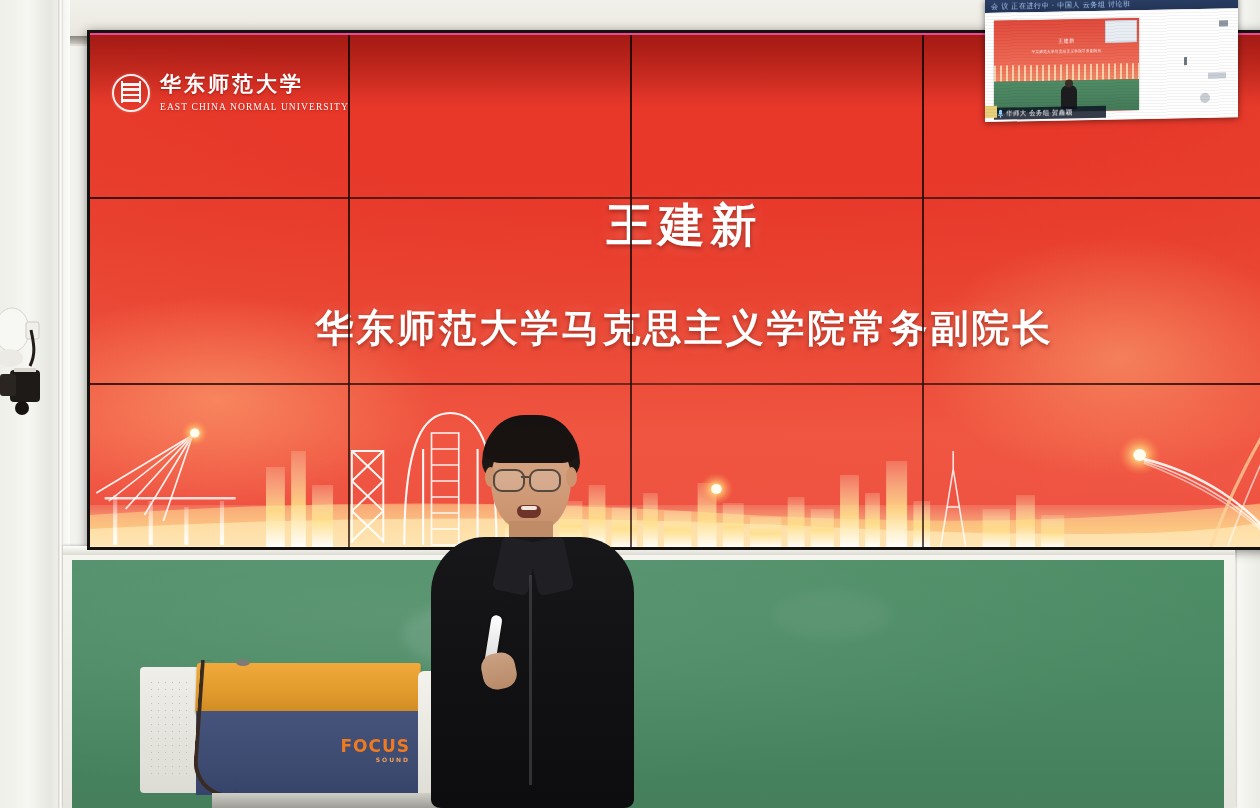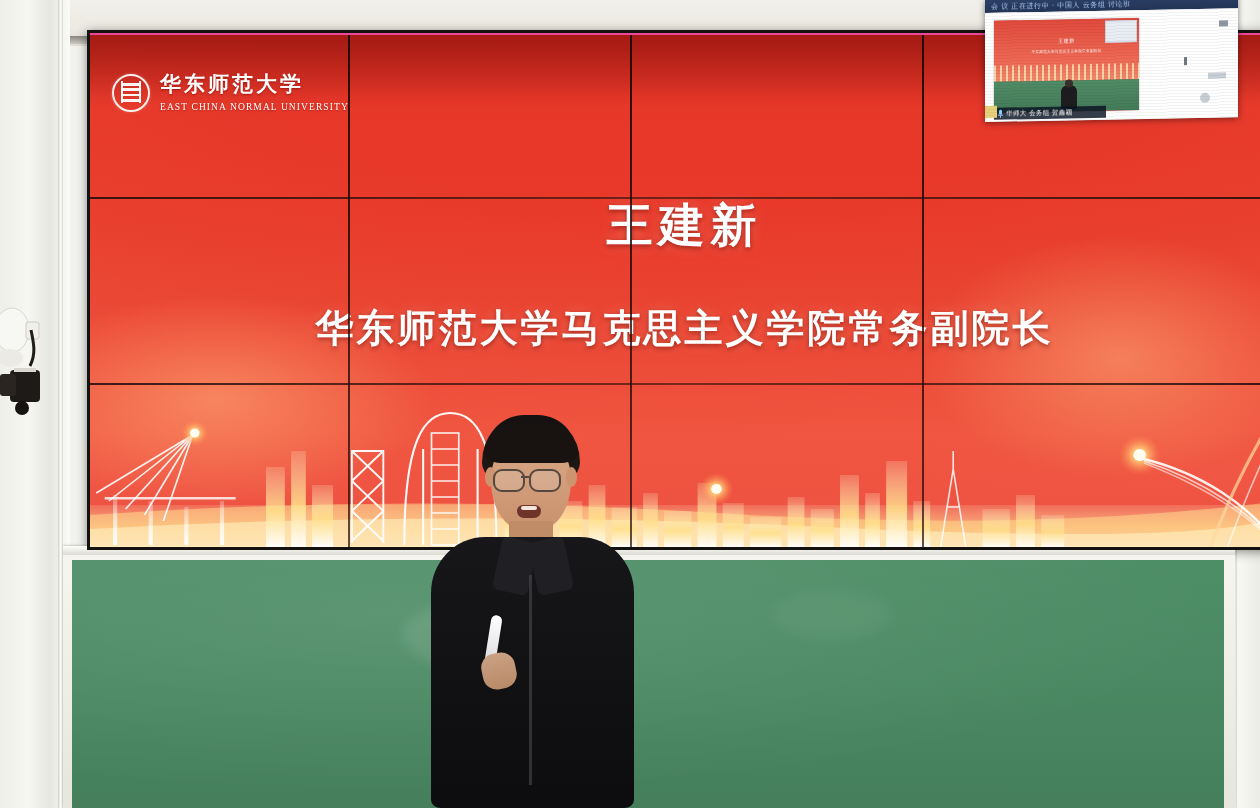--- a/index.html
+++ b/index.html
@@ -548,14 +548,38 @@
     <div class="p-mouth"></div>
     <div class="p-neck"></div>
     <div class="p-body"></div>
     <div class="p-collar-l"></div>
     <div class="p-collar-r"></div>
     <div class="p-placket"></div>
     <div class="p-mic"></div>
     <div class="p-hand"></div>
   </div>
 
+  <div id="podium">
+    <div class="pod-wing-l">
+      <div class="pod-vents" style="left:8px;top:12px;width:44px;height:100px;"></div>
+    </div>
+    <div class="pod-top-wood"></div>
+    <div class="pod-front">
+      <div class="pod-logo">
+        <span>FOCUS</span>
+        <small>SOUND</small>
+      </div>
+    </div>
+    <div class="pod-body-r">
+      <div class="pod-vents" style="left:34px;top:16px;width:50px;height:96px;"></div>
+    </div>
+    <div class="pod-rail-wood"></div>
+    <div class="pod-case">
+      <div class="pod-latch" style="left:6px;top:8px;"></div>
+      <div class="pod-latch" style="right:8px;top:8px;"></div>
+      <div class="pod-latch" style="right:14px;top:26px;width:8px;height:22px;background:#b3b1a9;"></div>
+    </div>
+    <div class="pod-cable"></div>
+    <div class="pod-knob"></div>
+    <div class="pod-base"></div>
+  </div>
 
 </div>
 
 </body></html>

